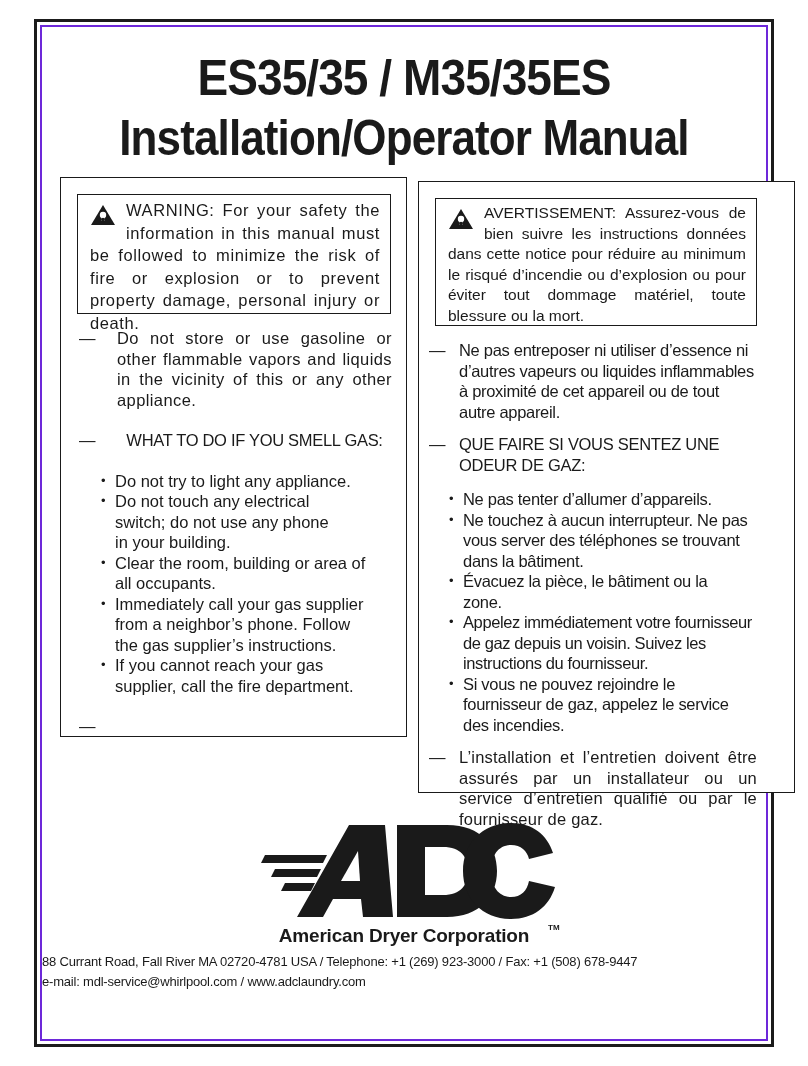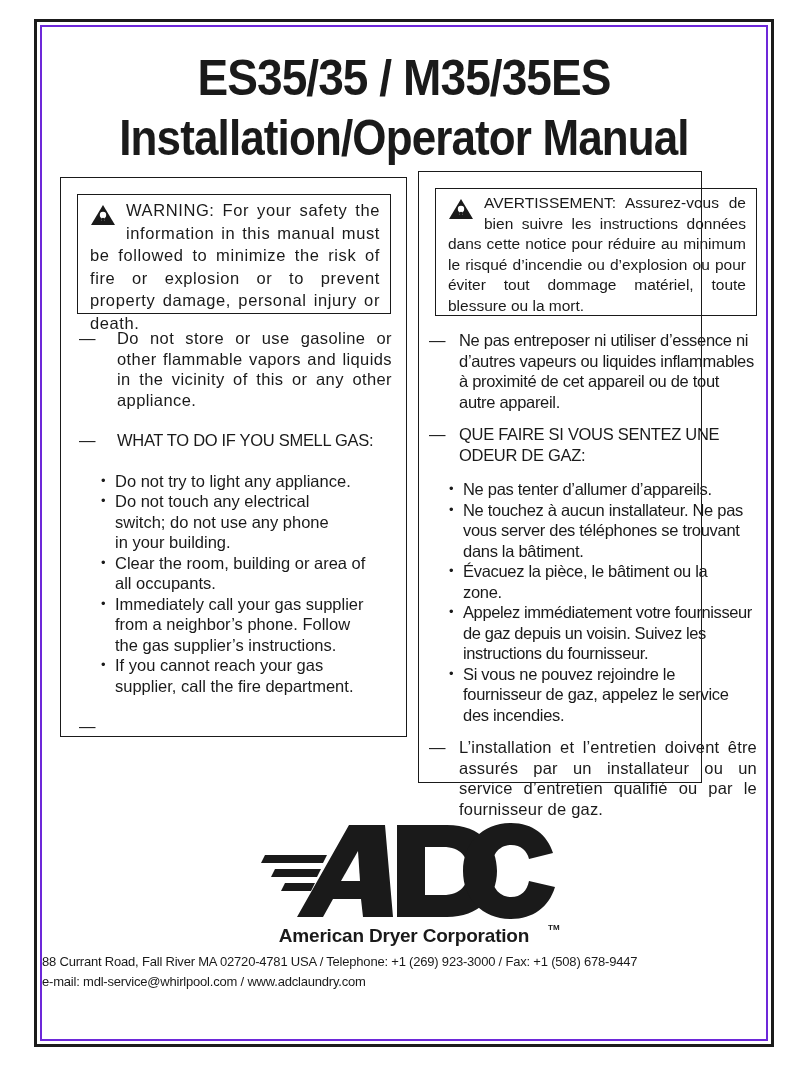--- a/index.html
+++ b/index.html
@@ -20,21 +20,21 @@
     font-family: "Liberation Sans", sans-serif; font-weight: bold;
     color: #1a1a1a; letter-spacing: -1px; transform-origin: center;
   }
   .title-1 { top: 22px; font-size: 50px; transform: scaleX(0.92); }
   .title-2 { top: 82px; font-size: 50px; transform: scaleX(0.88); }
 
   .col-box {
     position: absolute; border: 1.5px solid #1a1a1a; background: #fff;
   }
   .left-col { left: 18px; top: 150px; width: 347px; height: 560px; }
-  .right-col { left: 376px; top: 144px; width: 284px; height: 612px; }
+  .right-col { left: 376px; top: 154px; width: 377px; height: 612px; }
 
   .warn-box {
     position: absolute; border: 1.5px solid #1a1a1a;
     font-size: 16.5px; line-height: 22.5px; padding: 4px 10px 6px 12px;
   }
   .left-col .warn-box { left: 16px; top: 16px; width: 314px; height: 120px; text-align: justify; }
   .right-col .warn-box { left: 16px; top: 16px; width: 322px; height: 128px; text-align: justify; }
 
   .warn-icon {
     float: left; width: 26px; height: 22px; margin: 5px 10px 0 0;
@@ -95,21 +95,21 @@
         <div class="warn-text" style="letter-spacing:0.6px;">WARNING: For your safety the information in this manual must be followed to minimize the risk of fire or explosion or to prevent property damage, personal injury or death.</div>
       </div>
 
       <div class="section" style="top:150px;">
         <div class="dash-item">
           <span class="dash">—</span>
           <span class="dash-text justify" style="letter-spacing:0.4px;">Do not store or use gasoline or other flammable vapors and liquids in the vicinity of this or any other appliance.</span>
         </div>
         <div class="dash-item" style="margin-top:20px;">
           <span class="dash">—</span>
-          <span class="dash-text" style="letter-spacing:-0.3px;">WHAT TO DO IF YOU SMELL GAS:</span>
+          <span class="dash-text" style="letter-spacing:-0.3px;text-align:center;">WHAT TO DO IF YOU SMELL GAS:</span>
         </div>
         <ul class="bullets" style="margin-top:20px;">
           <li>
               <span class="bullet">•</span>
               <span class="bullet-text">Do not try to light any appliance.</span>
             </li>
           <li>
               <span class="bullet">•</span>
               <span class="bullet-text" style="padding-right:50px;">Do not touch any electrical switch; do not use any phone in your building.</span>
             </li>
@@ -152,21 +152,21 @@
           <span class="dash">—</span>
           <span class="dash-text" style="padding-right:20px; letter-spacing:-0.3px;">QUE FAIRE SI VOUS SENTEZ UNE ODEUR DE GAZ:</span>
         </div>
         <ul class="bullets" style="margin-top:14px;">
           <li>
               <span class="bullet">•</span>
               <span class="bullet-text" style="letter-spacing:-0.3px;">Ne pas tenter d’allumer d’appareils.</span>
             </li>
           <li>
               <span class="bullet">•</span>
-              <span class="bullet-text" style="letter-spacing:-0.3px;">Ne touchez à aucun installateur.  Ne pas vous server des téléphones se trouvant dans la bâtiment.</span>
+              <span class="bullet-text" style="letter-spacing:-0.3px;">Ne touchez à aucun interrupteur.  Ne pas vous server des téléphones se trouvant dans la bâtiment.</span>
             </li>
           <li>
               <span class="bullet">•</span>
               <span class="bullet-text" style="padding-right:30px; letter-spacing:-0.3px;">Évacuez la pièce, le bâtiment ou la zone.</span>
             </li>
           <li>
               <span class="bullet">•</span>
               <span class="bullet-text" style="letter-spacing:-0.4px;">Appelez immédiatement votre fournisseur de gaz depuis un voisin. Suivez les instructions du fournisseur.</span>
             </li>
           <li>

